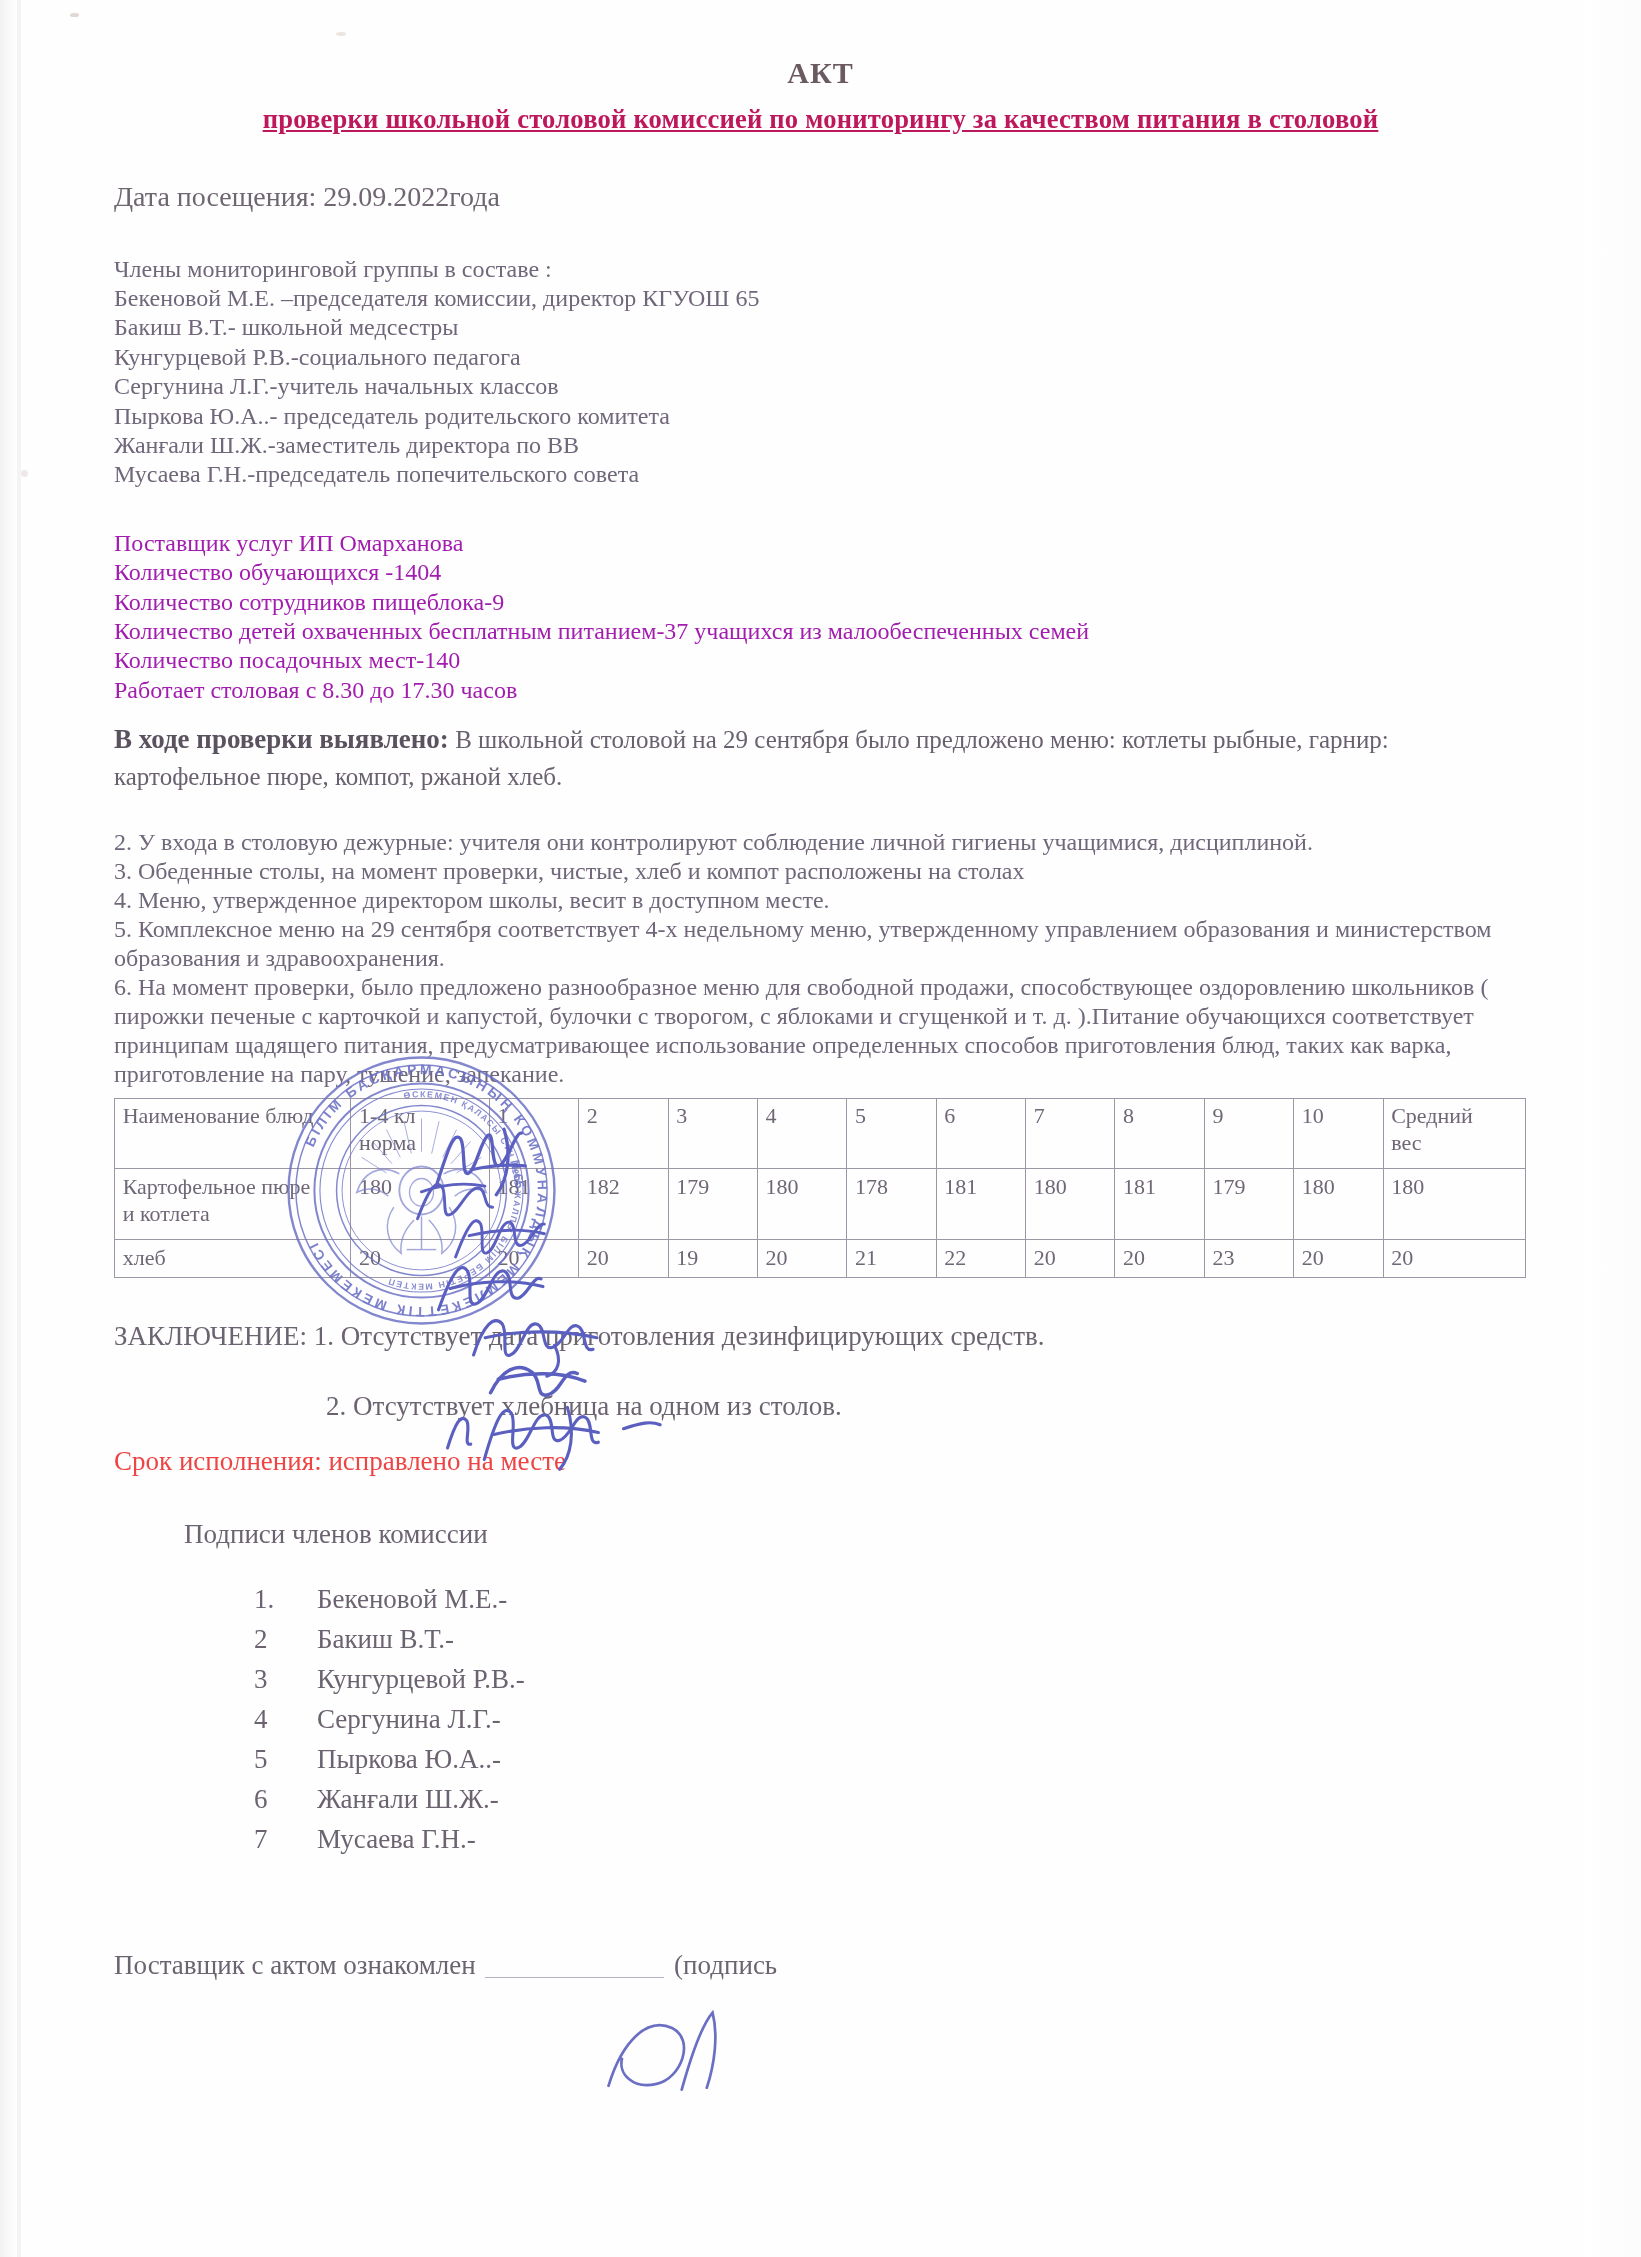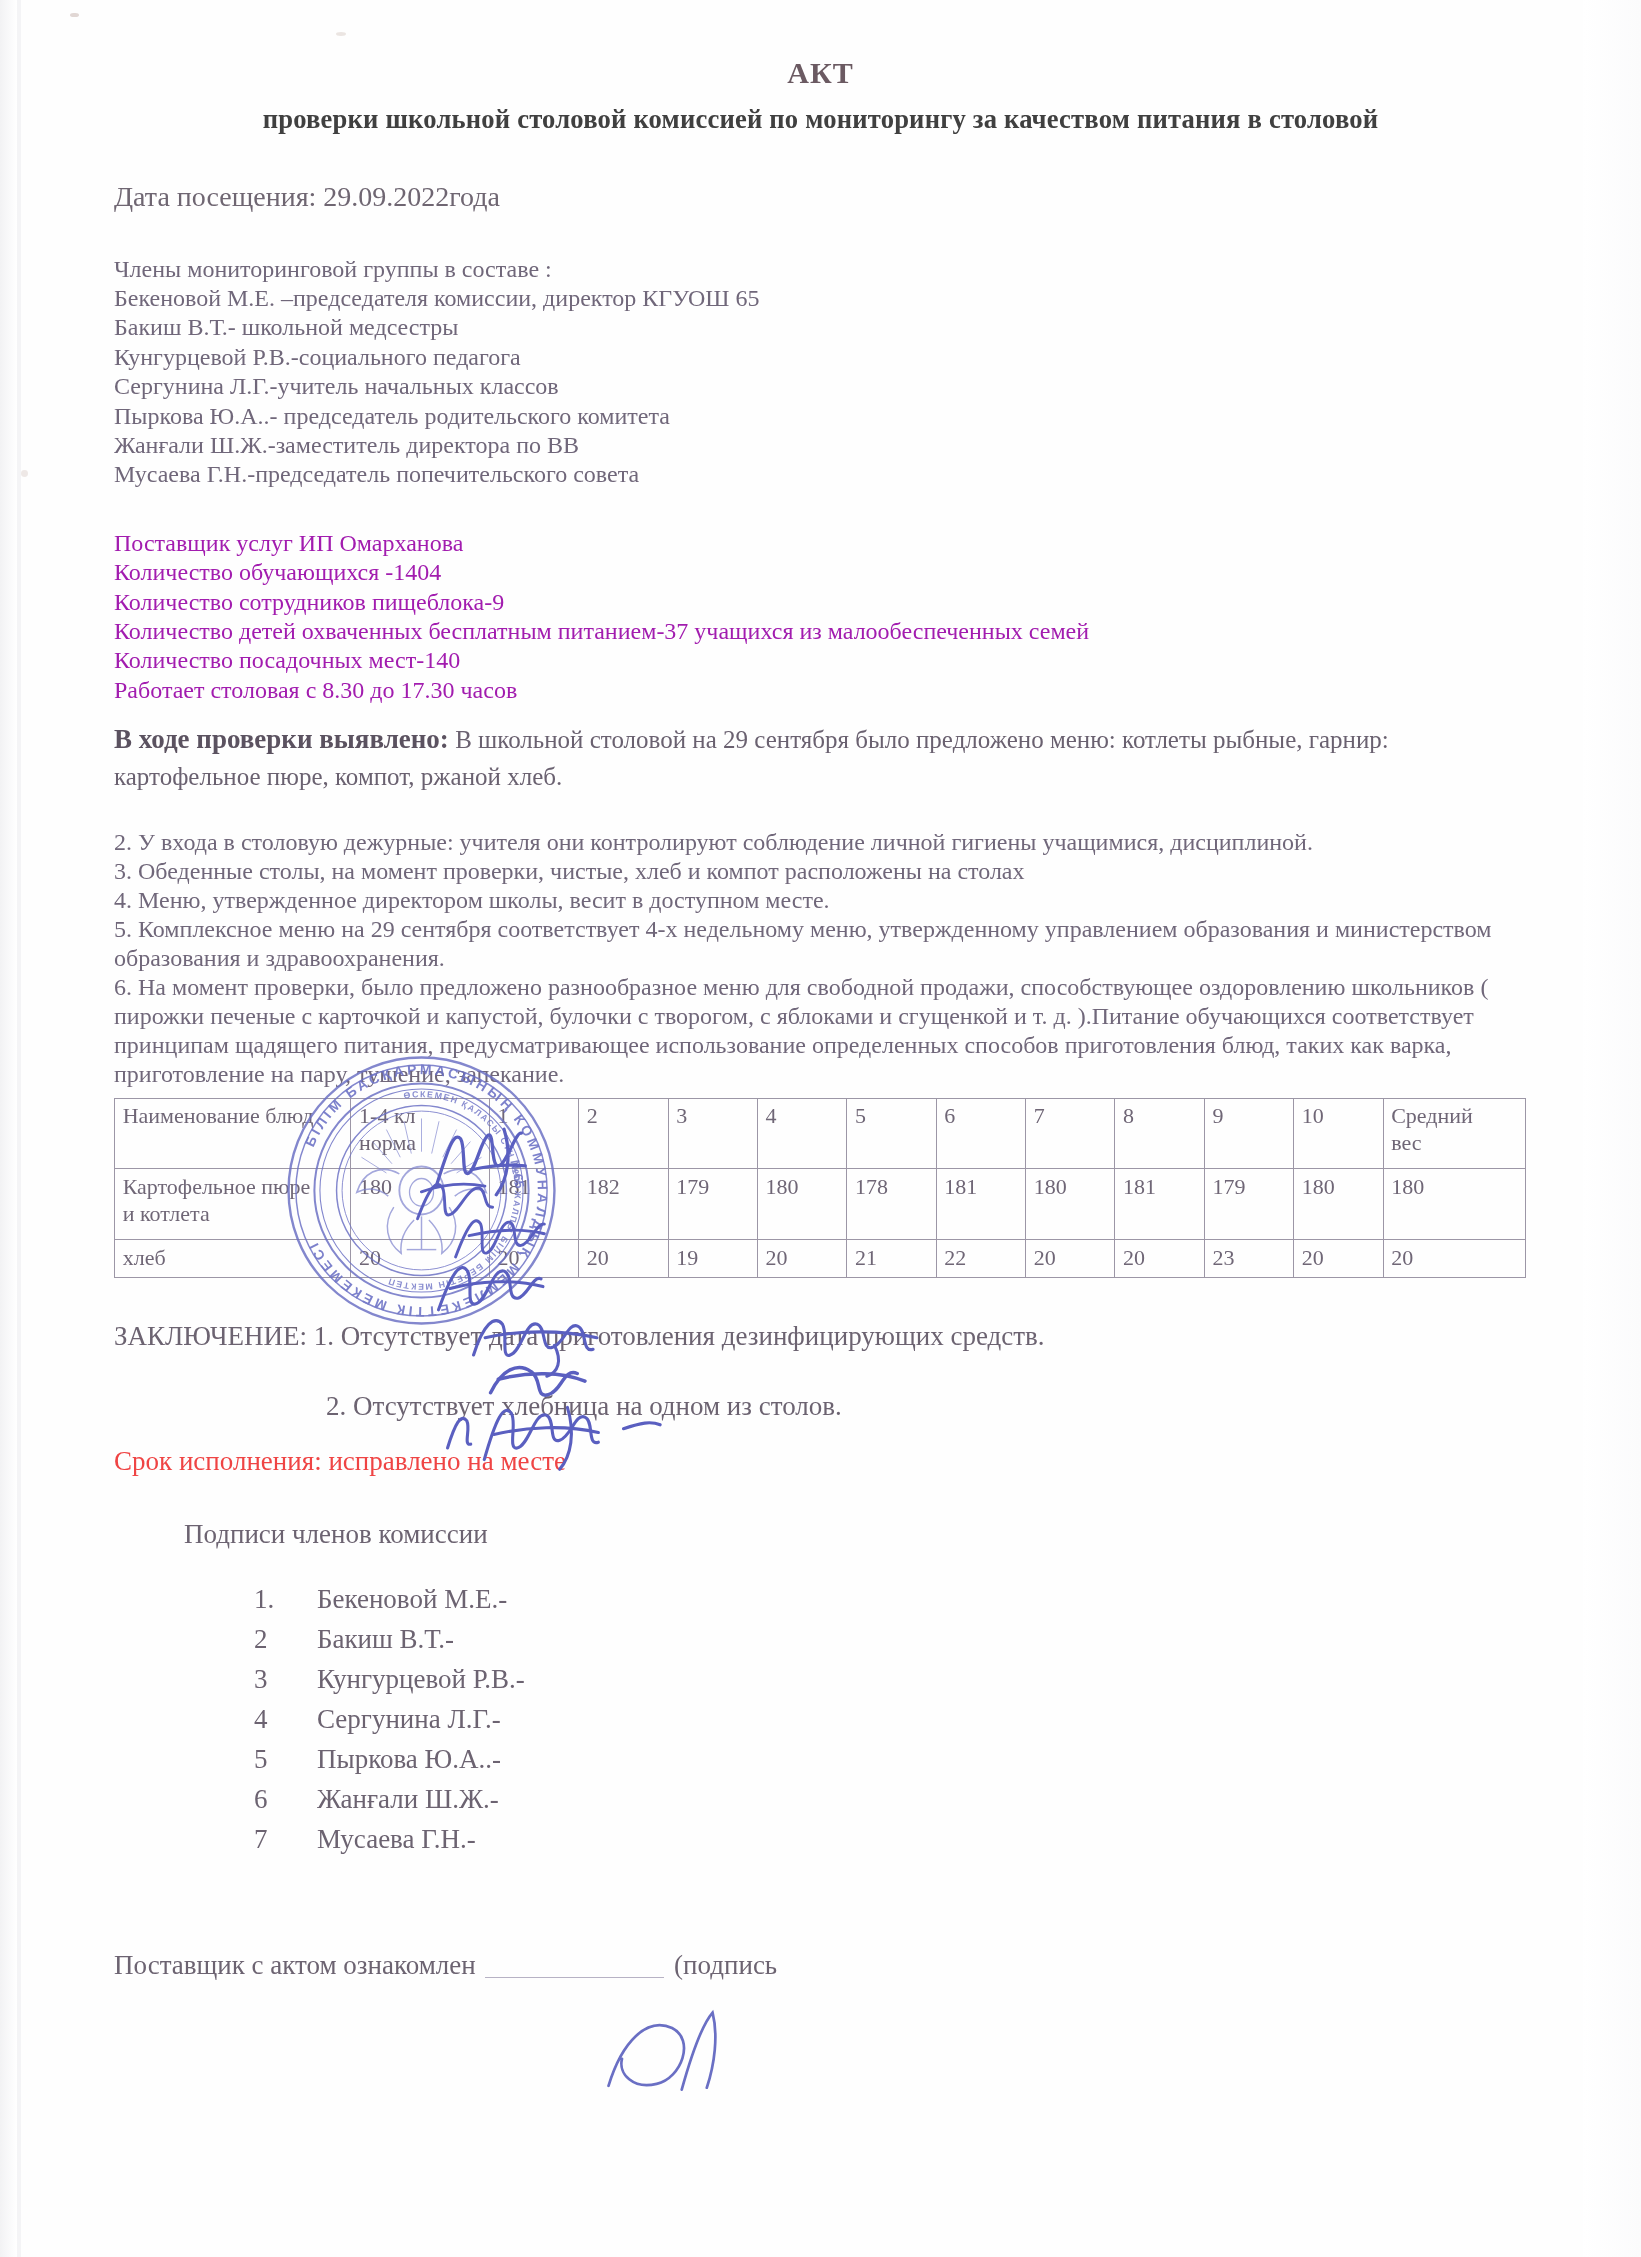--- a/index.html
+++ b/index.html
@@ -56,24 +56,25 @@
     font-size: 30px;
     letter-spacing: 1px;
     color: #6b5a62;
     margin: 0;
     padding-top: 56px;
   }
   .title-sub {
     text-align: center;
     font-weight: bold;
     font-size: 26.6px;
-    color: #404040;
+    color: #be185d;
     margin: 0;
     padding-top: 13.5px;
     letter-spacing: 0.2px;
+    text-decoration: underline;
   }
 
   .blk {
     padding-left: 114px;
     padding-right: 76px;
   }
 
   .date-line {
     font-size: 28px;
     color: #6f6672;

